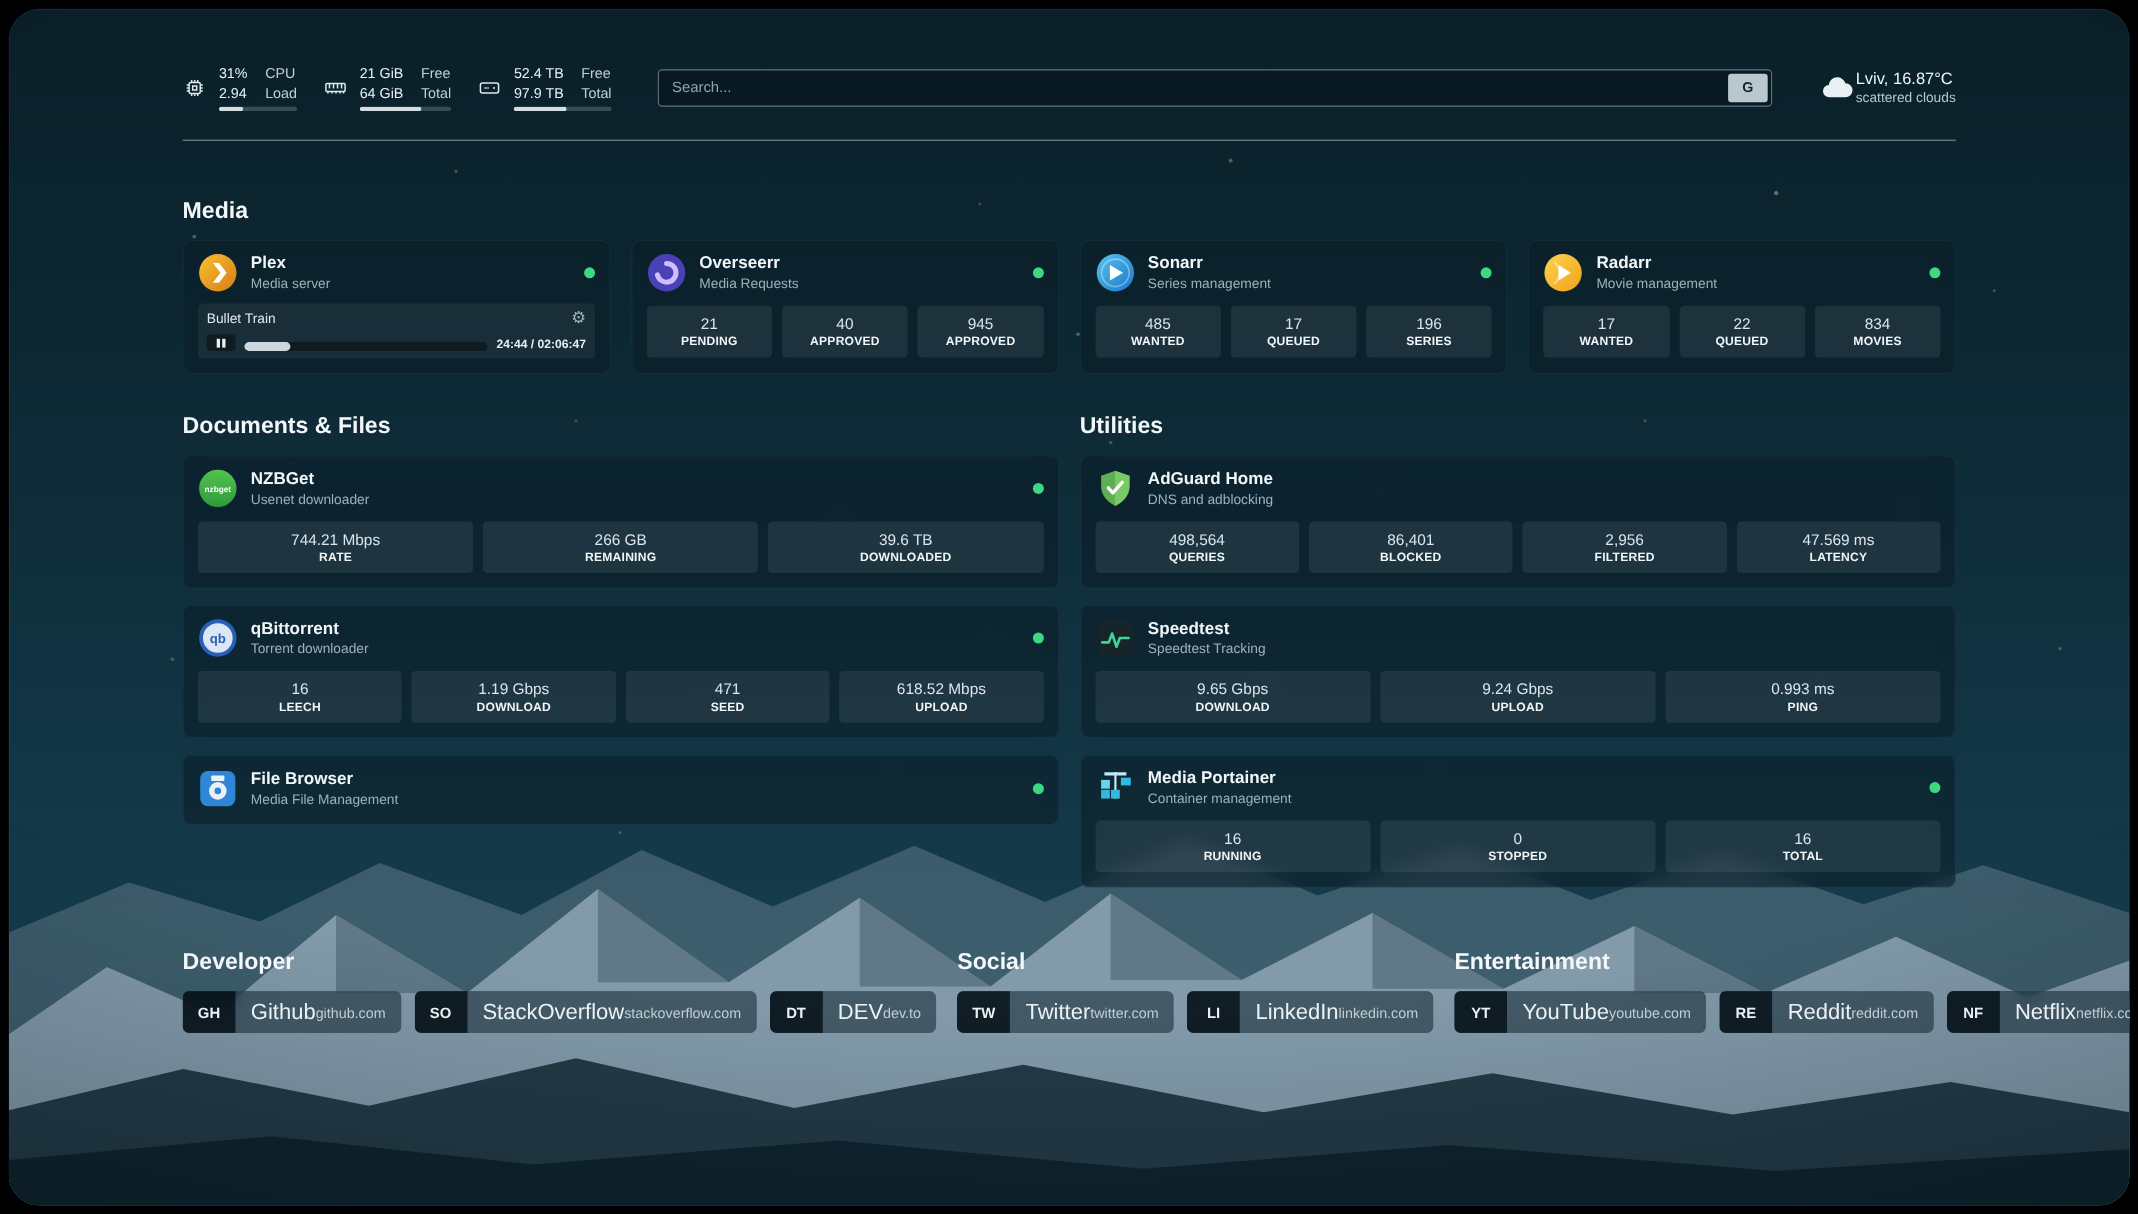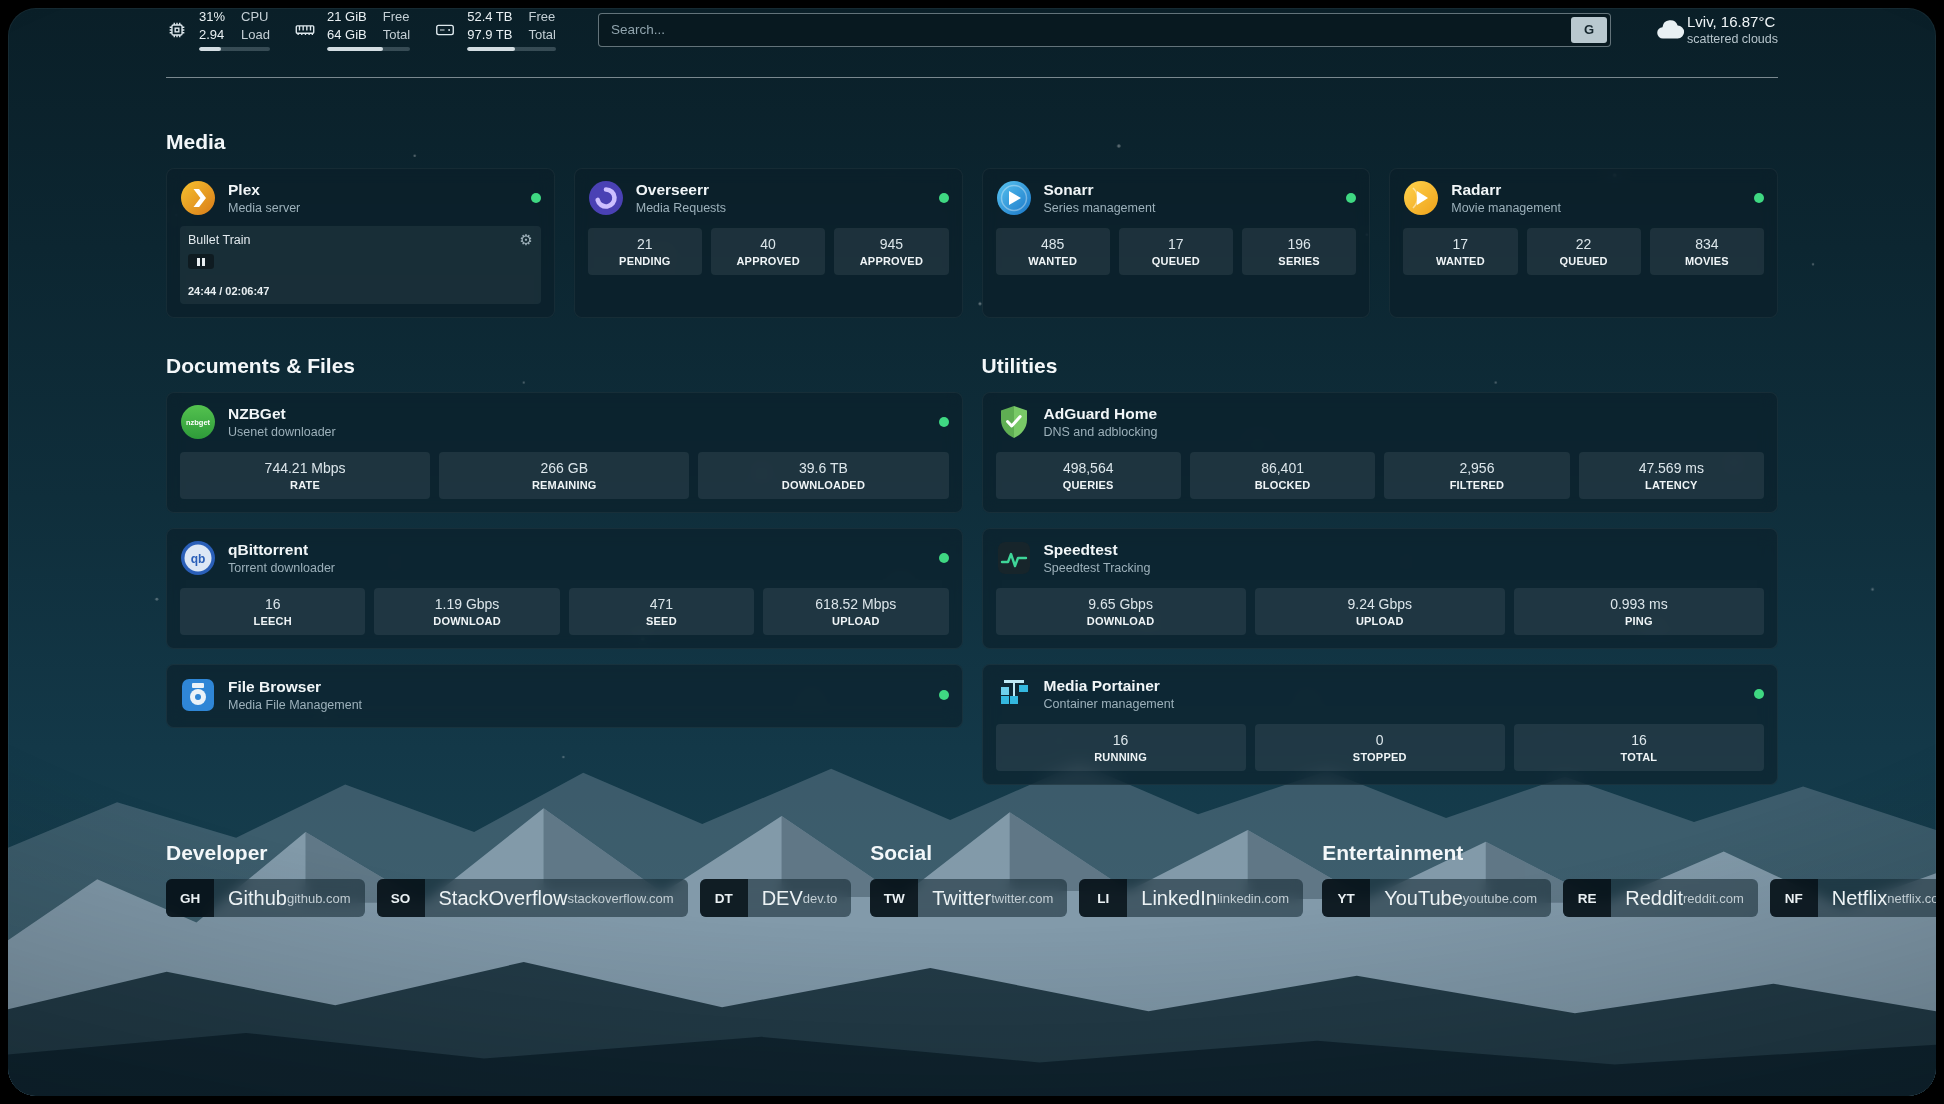--- a/index.html
+++ b/index.html
@@ -2,21 +2,21 @@
 <html><head>
 <meta charset="utf-8">
 <style>
   *{box-sizing:border-box}
   html,body{margin:0;padding:0;width:1944px;height:1104px;background:#000;font-family:"Liberation Sans",sans-serif;}
   .page{position:absolute;inset:8px;border-radius:28px;overflow:hidden;
     background:linear-gradient(180deg,#0a1f28 0%,#0c2631 22%,#0f2e3b 45%,#133848 68%,#17404f 85%,#14394a 100%);
     box-shadow:inset 0 0 0 1px rgba(255,255,255,0.05);}
   .bg{position:absolute;inset:0;width:100%;height:100%;display:block;}
   .vignette{position:absolute;inset:0;background:radial-gradient(120% 90% at 50% 35%, rgba(0,0,0,0) 55%, rgba(0,8,12,0.38) 100%);pointer-events:none;z-index:1;}
-  .content{position:relative;z-index:2;width:1612px;margin:0 auto;color:#e8eff2;}
+  .content{position:relative;z-index:2;width:1612px;margin:16px auto;padding-top:34px;color:#e8eff2;}
 
   
   .topbar{display:flex;align-items:center;}
   .resources{display:flex;align-items:center;gap:24px;}
   .res{display:flex;align-items:center;gap:11px;}
   .res-cols{display:flex;gap:16px;}
   .res-col{display:flex;flex-direction:column;font-size:13px;line-height:1.35;}
   .res-col span{white-space:nowrap;}
   .res-col.vals{color:#e9f0f3;}
   .res-col.labs{color:#c4cfd5;}
@@ -47,21 +47,21 @@
   .stat{flex:1;background:rgba(255,255,255,0.08);border-radius:4px;text-align:center;padding:8px 4px;}
   .stat .sv{display:block;font-size:14px;color:#dce6eb;}
   .stat .sl{display:block;font-size:11px;font-weight:700;color:#f0f5f7;margin-top:3px;letter-spacing:.2px;}
   .card-slim{display:flex;align-items:center;min-height:64px;}
   .card-slim .card-head{width:100%;}
 
   
   .plex-media{margin-top:10px;background:rgba(255,255,255,0.06);border-radius:4px;padding:6px 8px 7px;}
   .plex-row1{display:flex;align-items:center;font-size:12.5px;color:#e2eaee;}
   .gear{margin-left:auto;color:#9fb2bb;font-size:15px;line-height:1;cursor:pointer;}
-  .plex-row2{display:flex;align-items:flex-start;gap:8px;margin-top:7px;flex-direction:column;}
+  .plex-row2{display:flex;align-items:flex-end;gap:8px;margin-top:7px;}
   .pause-btn{width:26px;height:15px;flex:none;background:rgba(0,0,0,0.4);border:none;border-radius:3px;display:flex;align-items:center;justify-content:center;gap:2.5px;padding:0;cursor:pointer;}
   .pause-btn i{width:2.5px;height:8px;background:#e9eff2;display:block;}
   .plex-bar{flex:1;height:8px;border-radius:4px;background:rgba(0,0,0,0.42);overflow:hidden;}
   .plex-fill{height:100%;background:#ccd8de;border-radius:4px;}
   .plex-time{font-size:11px;font-weight:700;color:#e9eff2;white-space:nowrap;}
 
   
   .bottom-grid{display:grid;grid-template-columns:repeat(3,1fr);gap:19px;margin-top:56px;padding-bottom:36px;}
   .bm-list{display:flex;flex-direction:row;gap:12px;}
   .bookmark{display:flex;align-items:stretch;height:38px;border-radius:6px;overflow:hidden;background:rgba(10,30,40,0.52);backdrop-filter:blur(6px);cursor:pointer;}

